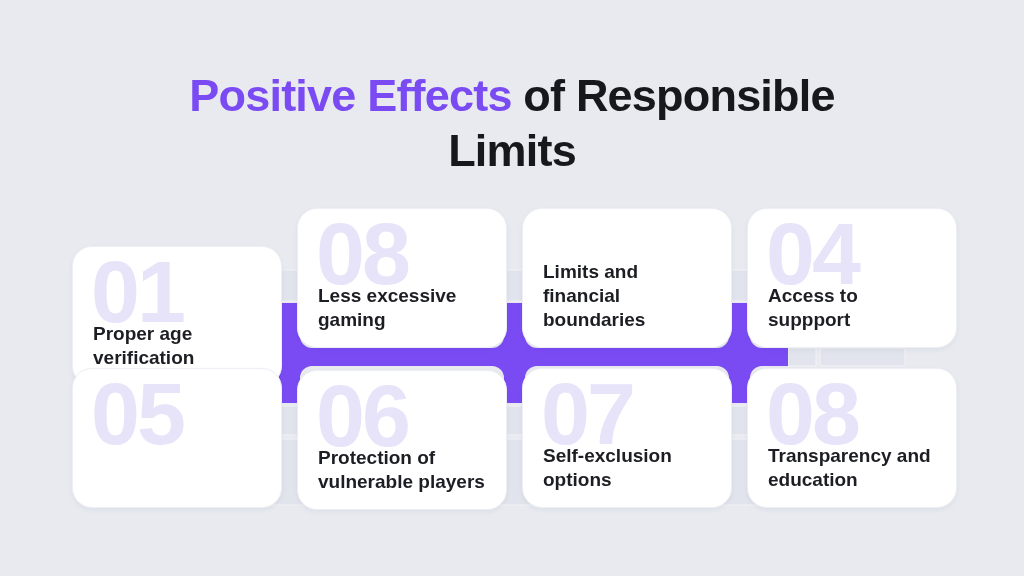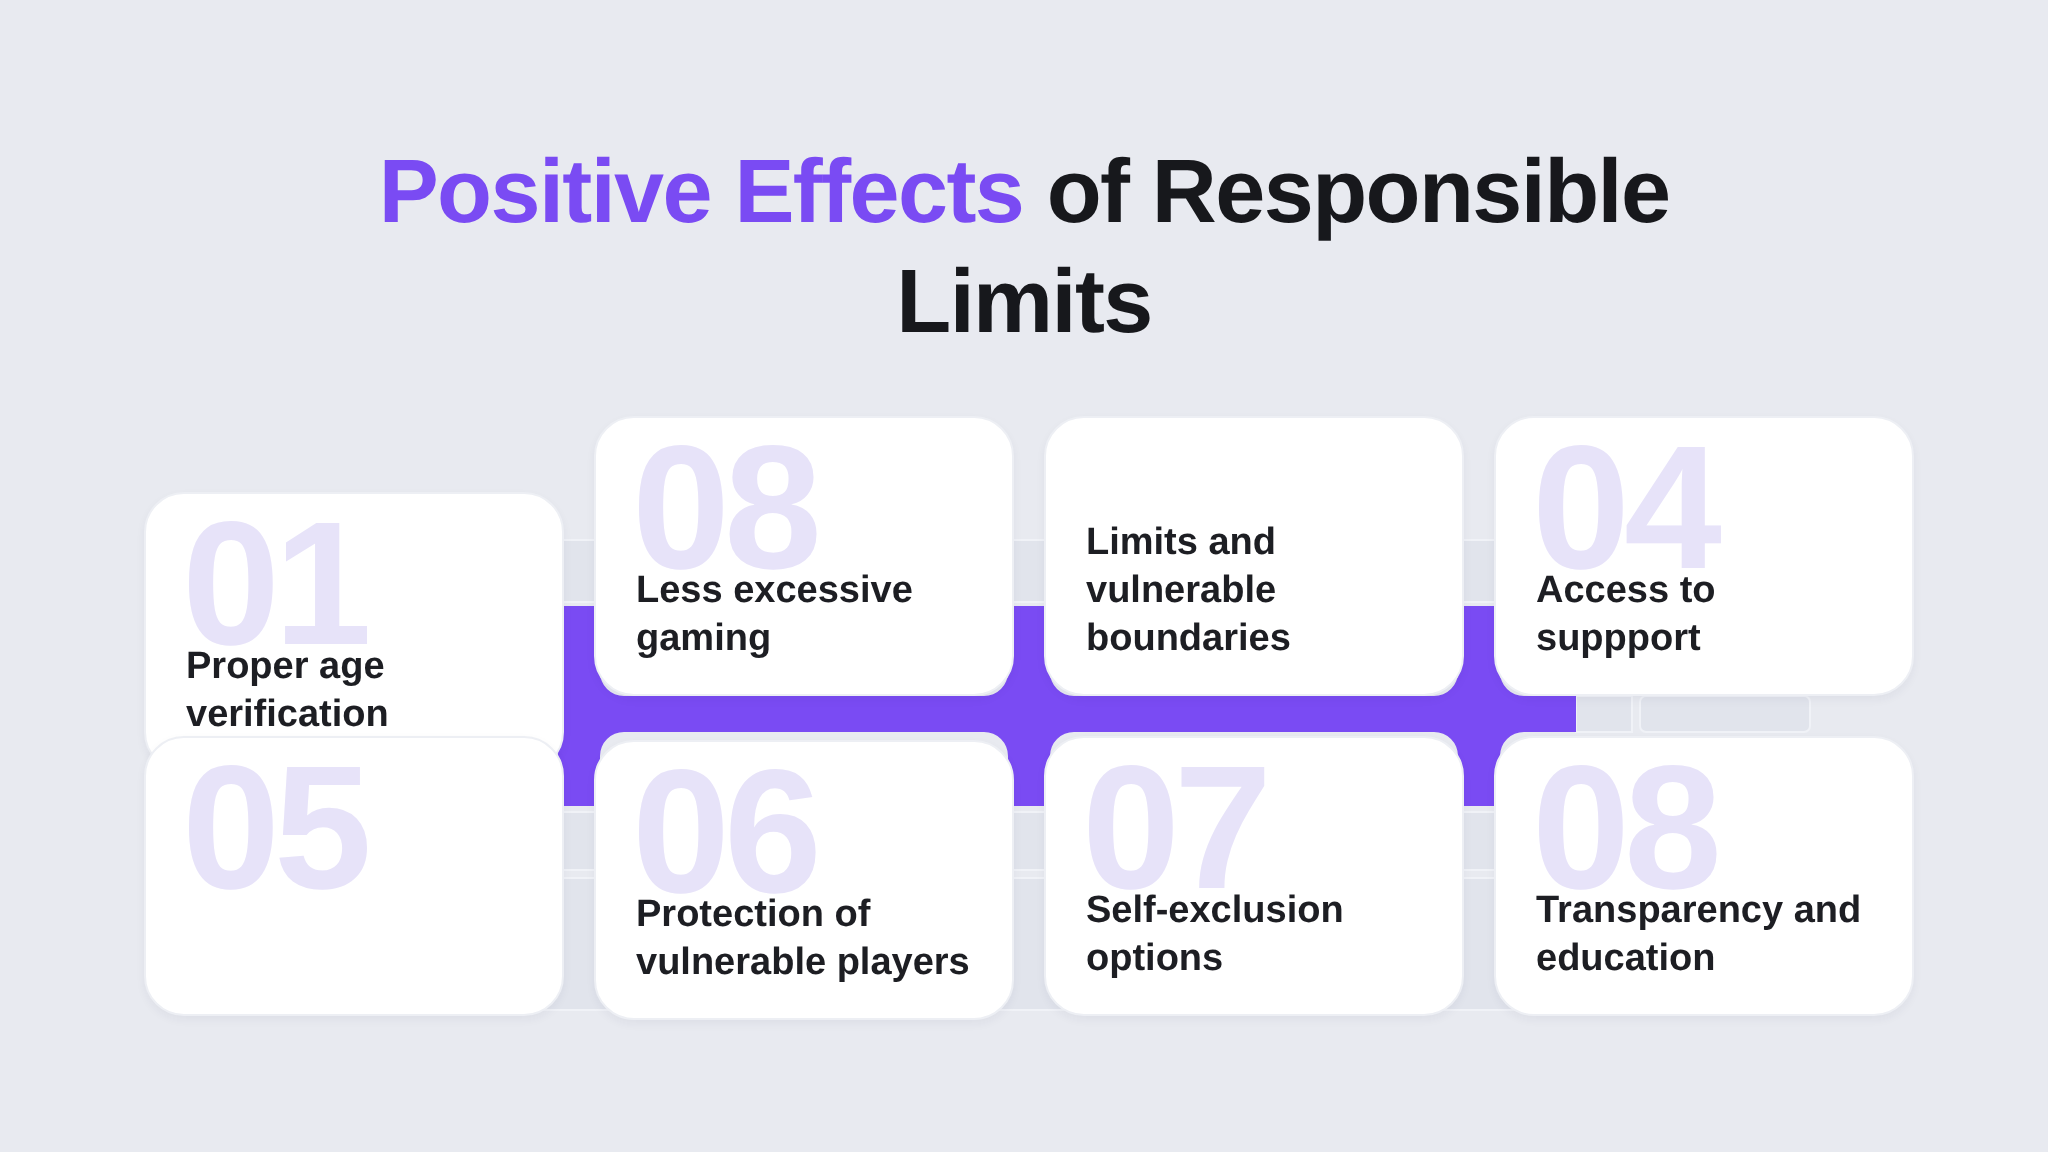--- a/index.html
+++ b/index.html
@@ -87,21 +87,21 @@
 
   <div class="card c1">
     <div class="num">01</div>
     <div class="label">Proper age verification</div>
   </div>
   <div class="card c2">
     <div class="num">08</div>
     <div class="label">Less excessive gaming</div>
   </div>
   <div class="card c3">
-    <div class="label">Limits and vulnerable boundaries</div>
+    <div class="label">Limits and financial boundaries</div>
   </div>
   <div class="card c4">
     <div class="num">04</div>
     <div class="label">Access to suppport</div>
   </div>
   <div class="card c5">
     <div class="num">05</div>
   </div>
   <div class="card c6">
     <div class="num">06</div>

